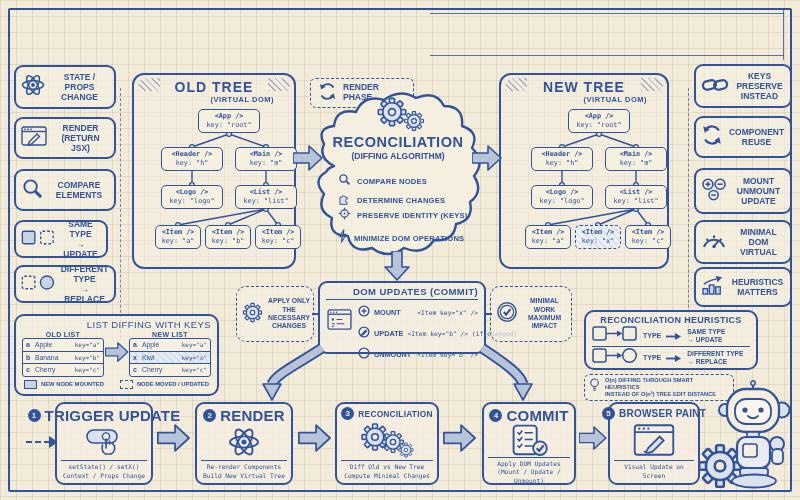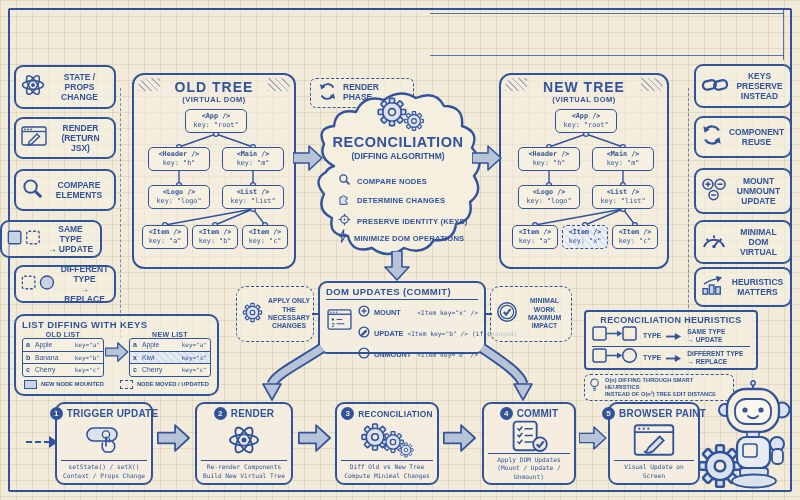--- a/index.html
+++ b/index.html
@@ -21,27 +21,27 @@
     letter-spacing:2px;color:#2d4d92;text-shadow:1px 1px 0 rgba(49,83,155,.25);}
   .dimline{border-top:1.5px solid #31539b;opacity:.8;}
   .dimtick{border-left:1.5px solid #31539b;opacity:.8;}
   
   .sidebox{border:2px solid #31539b;border-radius:9px;background:rgba(245,239,225,.65);
     display:flex;align-items:center;gap:5px;padding:2px 5px;box-sizing:border-box;}
   .sidebox .slbl{flex:1;text-align:center;font-weight:bold;font-size:8.5px;line-height:1.2;}
   .rail{border-left:1.6px dashed #31539b;opacity:.65;}
   
   .tree{border:2.2px solid #31539b;border-radius:12px;background:rgba(245,239,225,.6);
-    box-sizing:border-box;padding:4px 7px;}
+    box-sizing:border-box;padding:4px 20px;}
   .tree::before,.tree::after{content:"";position:absolute;top:3px;width:22px;height:13px;
     background:repeating-linear-gradient(45deg,rgba(49,83,155,.4) 0 1.2px,transparent 1.2px 4.5px);}
   .tree::before{left:4px;border-top-left-radius:9px;}
   .tree::after{right:4px;border-top-right-radius:9px;}
   .tree .ttl{text-align:center;font-weight:bold;font-size:14px;letter-spacing:1px;}
-  .tree .tsub{text-align:center;font-weight:bold;font-size:7.5px;letter-spacing:.5px;}
+  .tree .tsub{text-align:right;font-weight:bold;font-size:7.5px;letter-spacing:.5px;}
   .tbody{position:relative;width:150px;height:150px;margin-top:3px;}
   .tn{position:absolute;border:1.6px solid #31539b;border-radius:5px;background:#f6f0e1;
     text-align:center;font-family:"DejaVu Sans Mono",monospace;font-size:6.8px;
     line-height:1.35;padding:2px 0;box-sizing:border-box;}
   .tn .tg{display:block;font-weight:bold;}
   .tn .tk{display:block;}
   .tn.ghost{border-style:dashed;background:repeating-linear-gradient(45deg,#dde3ec 0 2px,#edf0f5 2px 5px);}
   
   #render-phase{border:1.8px dashed #31539b;border-radius:6px;background:rgba(245,239,225,.7);
     display:flex;align-items:center;gap:6px;padding:2px 7px;box-sizing:border-box;}
@@ -50,63 +50,63 @@
   #cloud-content{position:absolute;left:0;top:0;width:172px;height:178px;}
   .cloud-title{position:absolute;left:0;top:46px;width:100%;text-align:center;
     font-weight:bold;font-size:14.5px;letter-spacing:.5px;}
   .cloud-sub{position:absolute;left:0;top:63px;width:100%;text-align:center;
     font-weight:bold;font-size:8.5px;}
   .cloud-row{position:absolute;left:26px;display:flex;align-items:center;gap:6px;}
   .cloud-row .slbl{font-weight:bold;font-size:7.6px;letter-spacing:.2px;white-space:nowrap;}
   
   #dom-box{border:2.2px solid #31539b;border-radius:9px;background:rgba(245,239,225,.85);
     box-sizing:border-box;padding:3px 6px;}
-  #dom-box .dtitle{text-align:left;font-weight:bold;font-size:9.5px;letter-spacing:.4px;
+  #dom-box .dtitle{text-align:right;font-weight:bold;font-size:9.5px;letter-spacing:.4px;
     border-bottom:1.4px solid #31539b;padding-bottom:2px;}
   .dom-row{display:flex;align-items:center;gap:4px;margin:3px 0 0 32px;}
   .dom-row .op{font-weight:bold;font-size:7.3px;width:40px;}
   .dom-row .code{font-family:"DejaVu Sans Mono",monospace;font-size:6.3px;white-space:nowrap;}
   
   .note{border:1.8px dashed #31539b;border-radius:10px;background:rgba(245,239,225,.7);
     display:flex;align-items:center;gap:5px;padding:4px 5px;box-sizing:border-box;}
   .note .slbl{flex:1;text-align:center;font-weight:bold;font-size:6.8px;line-height:1.25;}
   
   #list-diffing{border:2.2px solid #31539b;border-radius:10px;background:rgba(245,239,225,.7);
     box-sizing:border-box;padding:3px 6px;}
-  #list-diffing .dtitle{text-align:left;font-weight:bold;font-size:9.5px;letter-spacing:.4px;}
+  #list-diffing .dtitle{text-align:right;font-weight:normal;font-size:9.5px;letter-spacing:.4px;}
   .ld-cols{display:flex;align-items:center;justify-content:space-between;margin-top:1px;}
   .ld-table{width:82px;}
   .ld-head{text-align:center;font-weight:bold;font-size:7px;letter-spacing:.3px;}
   .ld-grid{border:1.4px solid #31539b;border-radius:3px;overflow:hidden;background:#f6f0e1;}
   .ld-row{display:flex;align-items:center;height:11.5px;padding:0 3px;border-top:1.2px solid #31539b;}
   .ld-row:first-child{border-top:none;}
   .ld-row .id{font-weight:bold;font-size:7px;width:9px;}
   .ld-row .nm{flex:1;font-size:6.8px;}
   .ld-row .ky{font-family:"DejaVu Sans Mono",monospace;font-size:6px;}
   .ld-row.hl{background:repeating-linear-gradient(45deg,#d6deea 0 2px,#e7ebf2 2px 5px);}
   .ld-legend{display:flex;justify-content:center;gap:16px;margin-top:3px;}
   .ld-leg{display:flex;align-items:center;gap:4px;font-weight:bold;font-size:5.8px;}
   .swatch{width:13px;height:9px;box-sizing:border-box;}
   .swatch.filled{background:#c9d4e2;border:1.3px solid #31539b;}
   .swatch.dashed{border:1.3px dashed #31539b;}
   
-  #heuristics{border:2.2px solid #31539b;border-radius:4px;background:rgba(245,239,225,.7);
+  #heuristics{border:2.2px solid #31539b;border-radius:10px;background:rgba(245,239,225,.7);
     box-sizing:border-box;padding:3px 6px;}
   #heuristics .dtitle{text-align:center;font-weight:bold;font-size:9px;letter-spacing:.3px;}
   .heur-row{display:flex;align-items:center;gap:5px;height:21px;}
   .heur-row + .heur-row{border-top:1.3px solid #31539b;}
   .heur-row .ht{font-weight:bold;font-size:7px;}
   .heur-row .res{font-weight:bold;font-size:6.6px;line-height:1.2;}
   
   .step{border:2.2px solid #31539b;border-radius:9px;background:rgba(245,239,225,.8);
     box-sizing:border-box;padding:3px 4px;display:flex;flex-direction:column;align-items:center;}
   .step-head{display:flex;align-items:center;gap:4px;}
   .badge{width:13px;height:13px;border-radius:50%;background:#31539b;color:#f2ebd9;
     font-weight:bold;font-size:8px;display:inline-flex;align-items:center;justify-content:center;}
-  .step-title{font-weight:bold;font-size:10px;letter-spacing:.2px;white-space:nowrap;}
+  .step-title{font-weight:bold;font-size:15px;letter-spacing:.2px;white-space:nowrap;}
   .step-icon{flex:1;display:flex;align-items:center;justify-content:center;}
   .step-cap{border-top:1.3px solid #31539b;width:100%;text-align:center;
     font-family:"DejaVu Sans Mono",monospace;font-size:6.2px;line-height:1.35;padding-top:2px;}
   .dash-h{border-top:2px dashed #31539b;}
 </style>
 </head>
 <body>
 
 <div id="page">
 
@@ -167,21 +167,21 @@
   <div class="abs sidebox" style="left:14px;top:169px;width:102px;height:42px">
     <span><svg viewBox="0 0 24 24" width="23" height="23">
           <g fill="none" stroke="#31539b" stroke-width="2">
             <circle cx="10" cy="10" r="6.5"></circle>
             <line x1="15" y1="15" x2="21" y2="21" stroke-width="3"></line>
           </g>
         </svg></span>
     <span class="slbl pre">COMPARE
 ELEMENTS</span>
   </div>
-  <div class="abs sidebox" style="left:0;top:220px;width:102px;height:38px">
+  <div class="abs sidebox" style="left:14px;top:220px;width:94px;height:38px">
     <span><svg viewBox="0 0 38 18" width="34" height="17">
           <rect x="1.5" y="2" width="14" height="14" rx="2" fill="#c9d4e2" stroke="#31539b" stroke-width="1.5"></rect>
           <rect x="22" y="2" width="14" height="14" rx="2" fill="none" stroke="#31539b" stroke-width="1.5" stroke-dasharray="3 2.2"></rect>
         </svg></span>
     <span class="slbl pre">SAME TYPE
 → UPDATE</span>
   </div>
   <div class="abs sidebox" style="left:14px;top:265px;width:102px;height:38px">
     <span><svg viewBox="0 0 38 18" width="34" height="17">
           <rect x="1.5" y="2" width="14" height="14" rx="2" fill="none" stroke="#31539b" stroke-width="1.5" stroke-dasharray="3 2.2"></rect>
@@ -278,21 +278,21 @@
               </g>
             </svg></span>
         <span class="slbl">COMPARE NODES</span>
       </div>
       <div class="cloud-row" style="top:103px">
         <span><svg viewBox="0 0 20 20" width="13" height="13">
               <path d="M3 8 h3.2 a2.3 2.3 0 1 1 4.6 0 H14 v3.2 a2.3 2.3 0 1 0 0 4.6 V19 H3 Z" fill="#dbe2ec" stroke="#31539b" stroke-width="1.5"></path>
             </svg></span>
         <span class="slbl">DETERMINE CHANGES</span>
       </div>
-      <div class="cloud-row" style="top:124px">
+      <div class="cloud-row" style="top:118px">
         <span><svg viewBox="0 0 20 20" width="13" height="13">
               <g fill="none" stroke="#31539b" stroke-width="1.7">
                 <circle cx="10" cy="10" r="5.6"></circle>
                 <circle cx="10" cy="10" r="1.4" fill="#31539b" stroke="none"></circle>
                 <line x1="10" y1="1" x2="10" y2="4.5"></line>
                 <line x1="10" y1="15.5" x2="10" y2="19"></line>
                 <line x1="1" y1="10" x2="4.5" y2="10"></line>
                 <line x1="15.5" y1="10" x2="19" y2="10"></line>
               </g>
             </svg></span>

